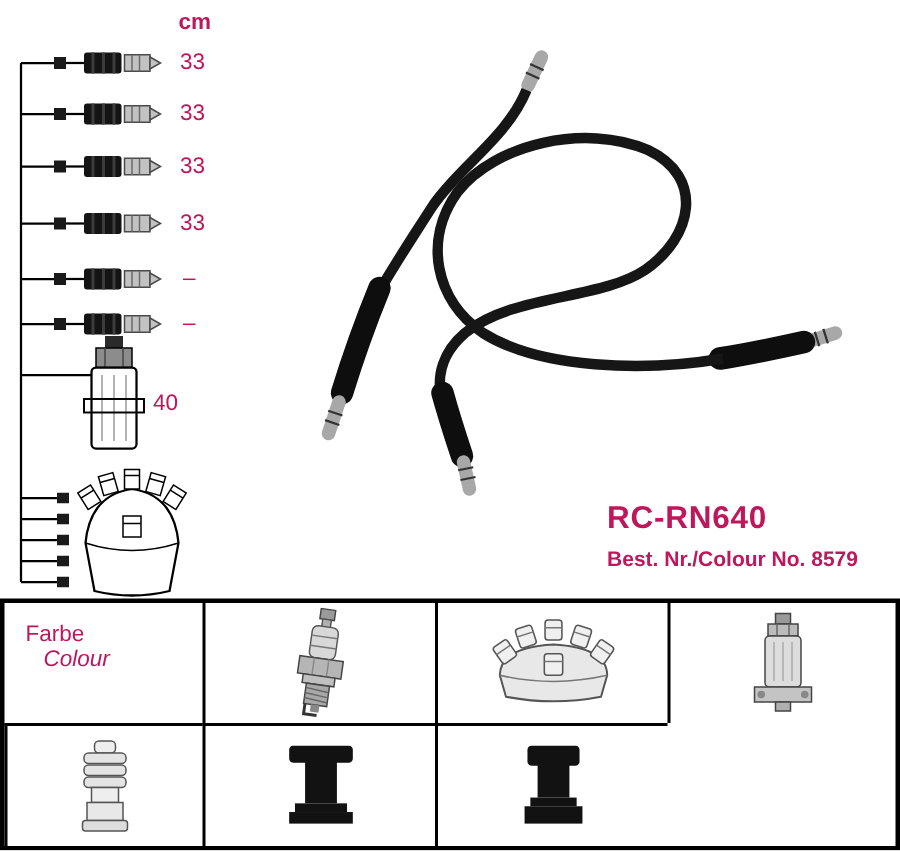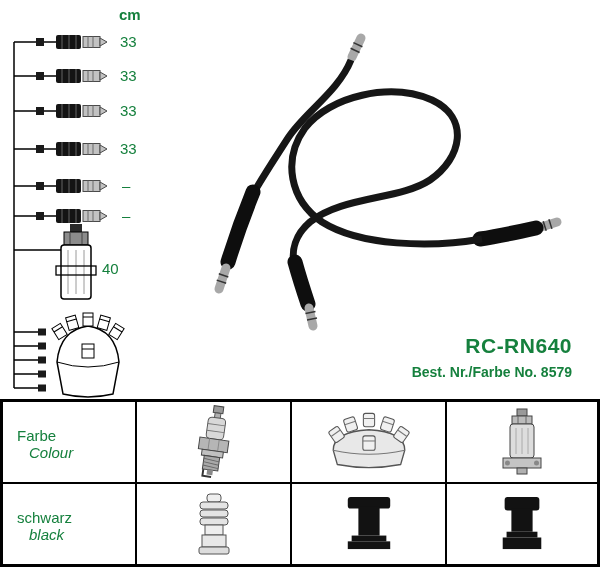--- a/index.html
+++ b/index.html
@@ -1,39 +1,39 @@
 <!DOCTYPE html>
 <html><head>
 <meta charset="utf-8">
 <style>
   html,body{margin:0;padding:0;background:#fff;}
   .page{position:relative;width:600px;height:567px;background:#ffffff;
-        font-family:"Liberation Sans",sans-serif;color:#15803d;overflow:hidden;}
+        font-family:"Liberation Sans",sans-serif;color:#be185d;overflow:hidden;}
   .art{position:absolute;left:0;top:0;width:600px;height:399px;}
   .lbl{position:absolute;font-size:15px;line-height:18px;}
   .cm-header{left:119px;top:6px;font-weight:700;}
   .v1{left:120px;top:33px;}
   .v2{left:120px;top:67px;}
   .v3{left:120px;top:102px;}
   .v4{left:120px;top:140px;}
   .v5{left:122px;top:177px;}
   .v6{left:122px;top:207px;}
   .vcoil{left:102px;top:260px;}
-  .product{position:absolute;right:28px;top:334px;text-align:right;}
+  .product{position:absolute;right:28px;top:334px;}
   .product .code{font-size:21px;font-weight:700;letter-spacing:.5px;}
   .product .order{margin-top:6px;font-size:14px;font-weight:700;}
   .spec-table{position:absolute;left:0;top:399px;width:600px;height:168px;
       box-sizing:border-box;border:3px solid #000;
       display:grid;grid-template-columns:132px 155px 155px 1fr;
       grid-template-rows:80px 1fr;}
   .cell{border-left:2px solid #000;border-top:2px solid #000;
         display:flex;align-items:center;justify-content:center;overflow:hidden;}
   .cell.c0{border-left:none;}
   .cell.r0{border-top:none;}
-  .cell.labelcell{flex-direction:column;align-items:flex-start;justify-content:center;
+  .cell.labelcell{flex-direction:column;align-items:flex-start;justify-content:flex-start;
         padding:12px 14px 8px;gap:0;font-size:15px;}
   .it{font-style:italic;margin-left:12px;}
   svg{display:block;}
 </style>
 </head>
 <body>
 
 <div class="page">
 
   <svg class="art" viewBox="0 0 600 399">
@@ -144,21 +144,21 @@
   <div class="lbl v2">33</div>
   <div class="lbl v3">33</div>
   <div class="lbl v4">33</div>
   <div class="lbl v5">–</div>
   <div class="lbl v6">–</div>
   <div class="lbl vcoil">40</div>
 
   <div class="product">
     <div class="code">RC-RN640</div>
     <div class="order">
-      <span>Best. Nr./Farbe No.</span>
+      <span>Best. Nr./Colour No.</span>
       <span>8579</span>
     </div>
   </div>
 
   <div class="spec-table">
 
     <div class="cell c0 r0 labelcell">
       <span>Farbe</span>
       <span class="it">Colour</span>
     </div>
@@ -224,24 +224,20 @@
         <line x1="19" y1="21" x2="19" y2="47" stroke="#aaa"></line>
         <line x1="25" y1="21" x2="25" y2="47" stroke="#aaa"></line>
         <line x1="31" y1="21" x2="31" y2="47" stroke="#aaa"></line>
         <rect x="6" y="51" width="38" height="10" fill="#c4c4c4" stroke="#444"></rect>
         <circle cx="10.5" cy="56" r="2.5" fill="#888"></circle>
         <circle cx="39.5" cy="56" r="2.5" fill="#888"></circle>
         <rect x="20" y="61" width="10" height="6" fill="#b0b0b0" stroke="#444"></rect>
       </svg>
     </div>
 
-    <div class="cell c0 labelcell">
-      <span>schwarz</span>
-      <span class="it">black</span>
-    </div>
 
     <div class="cell">
       <svg width="44" height="62" viewBox="0 0 44 62">
         <rect x="15" y="1" width="14" height="8" rx="3" fill="#eee" stroke="#555"></rect>
         <rect x="8" y="9" width="28" height="7" rx="3" fill="#e4e4e4" stroke="#555"></rect>
         <rect x="8" y="17" width="28" height="7" rx="3" fill="#e4e4e4" stroke="#555"></rect>
         <rect x="8" y="25" width="28" height="7" rx="3" fill="#e4e4e4" stroke="#555"></rect>
         <rect x="13" y="32" width="18" height="10" fill="#eee" stroke="#555"></rect>
         <rect x="10" y="42" width="24" height="12" fill="#e8e8e8" stroke="#555"></rect>
         <rect x="7" y="54" width="30" height="7" rx="2" fill="#ddd" stroke="#555"></rect>

